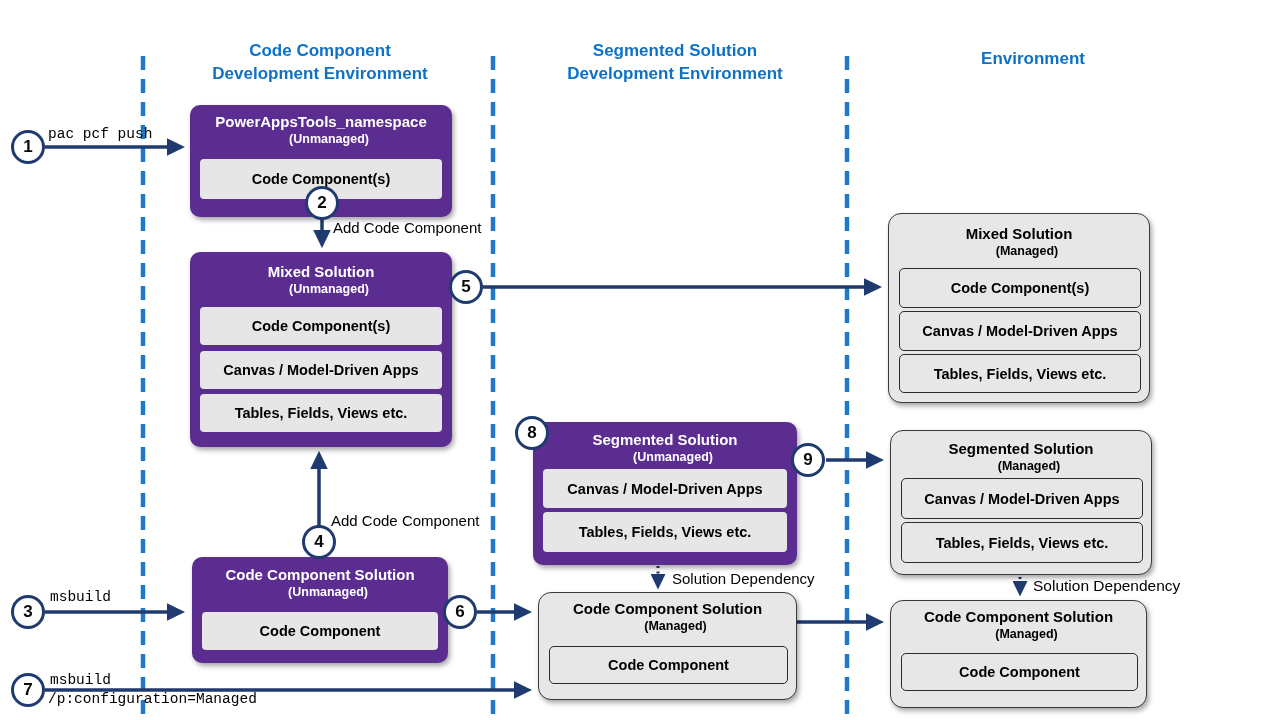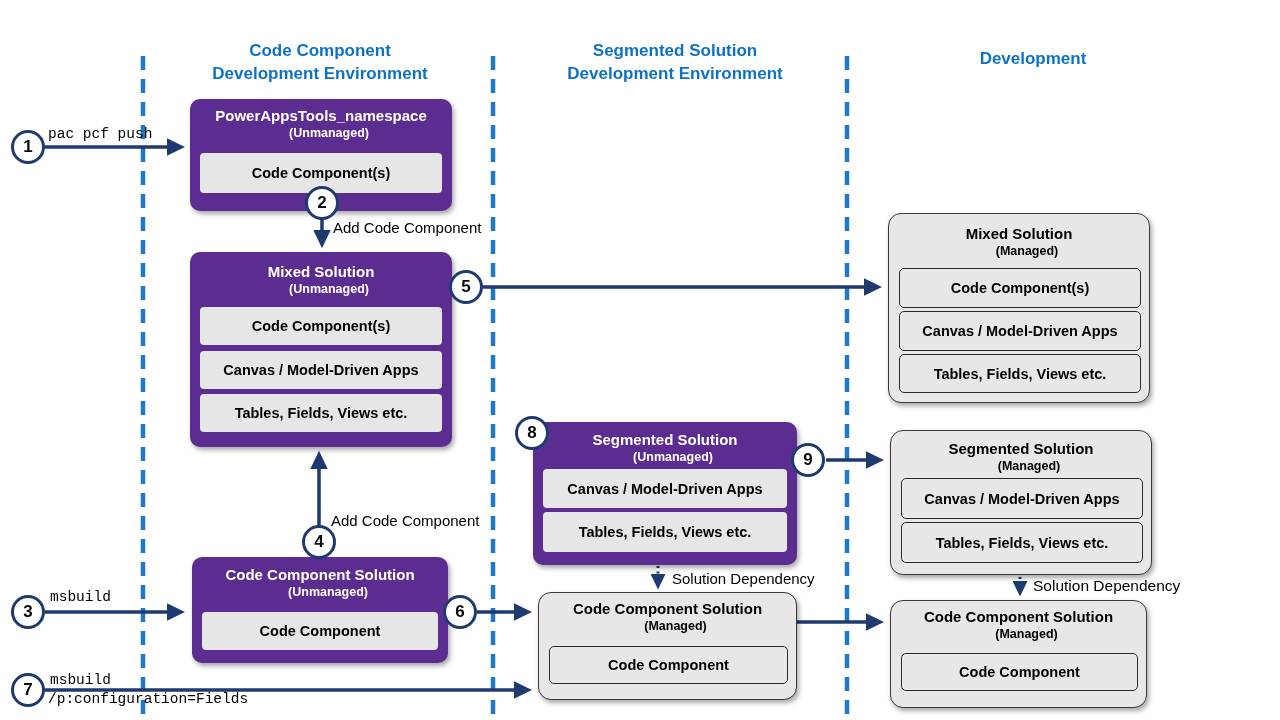--- a/index.html
+++ b/index.html
@@ -64,24 +64,24 @@
 
   <div class="col-header" style="left:170px;top:39px;width:300px">
     <div>Code Component</div>
     <div>Development Environment</div>
   </div>
   <div class="col-header" style="left:525px;top:39px;width:300px">
     <div>Segmented Solution</div>
     <div>Development Environment</div>
   </div>
   <div class="col-header" style="left:880px;top:47px;width:306px">
-    <div>Development</div>
+    <div>Environment</div>
   </div>
 
-  <div class="ubox boxes" style="left:190px;top:99px;width:262px;height:112px">
+  <div class="ubox boxes" style="left:190px;top:105px;width:262px;height:112px">
     <div class="btitle" style="top:8px">PowerAppsTools_namespace</div>
     <div class="bsub" style="top:27px">(Unmanaged)</div>
     <div class="uitem" style="left:10px;top:54px;width:242px;height:40px">Code Component(s)</div>
   </div>
 
   <div class="ubox boxes" style="left:190px;top:252px;width:262px;height:195px">
     <div class="btitle" style="top:11px">Mixed Solution</div>
     <div class="bsub" style="top:30px">(Unmanaged)</div>
     <div class="uitem" style="left:10px;top:55px;width:242px;height:38px">Code Component(s)</div>
     <div class="uitem" style="left:10px;top:99px;width:242px;height:38px">Canvas / Model-Driven Apps</div>
@@ -136,17 +136,17 @@
   <div class="circ" style="left:443px;top:595px">6</div>
   <div class="circ" style="left:11px;top:673px">7</div>
   <div class="circ" style="left:515px;top:416px">8</div>
   <div class="circ" style="left:791px;top:443px">9</div>
 
   <div class="lbl mono" style="left:48px;top:126px">pac pcf push</div>
   <div class="lbl" style="left:333px;top:219px">Add Code Component</div>
   <div class="lbl mono" style="left:50px;top:589px">msbuild</div>
   <div class="lbl" style="left:331px;top:512px">Add Code Component</div>
   <div class="lbl mono" style="left:50px;top:672px">msbuild</div>
-  <div class="lbl mono" style="left:48px;top:691px">/p:configuration=Fields</div>
+  <div class="lbl mono" style="left:48px;top:691px">/p:configuration=Managed</div>
   <div class="lbl" style="left:672px;top:570px">Solution Dependency</div>
   <div class="lbl" style="left:1033px;top:577px;font-size:15.5px">Solution Dependency</div>
 
 </div>
 
 </body></html>

